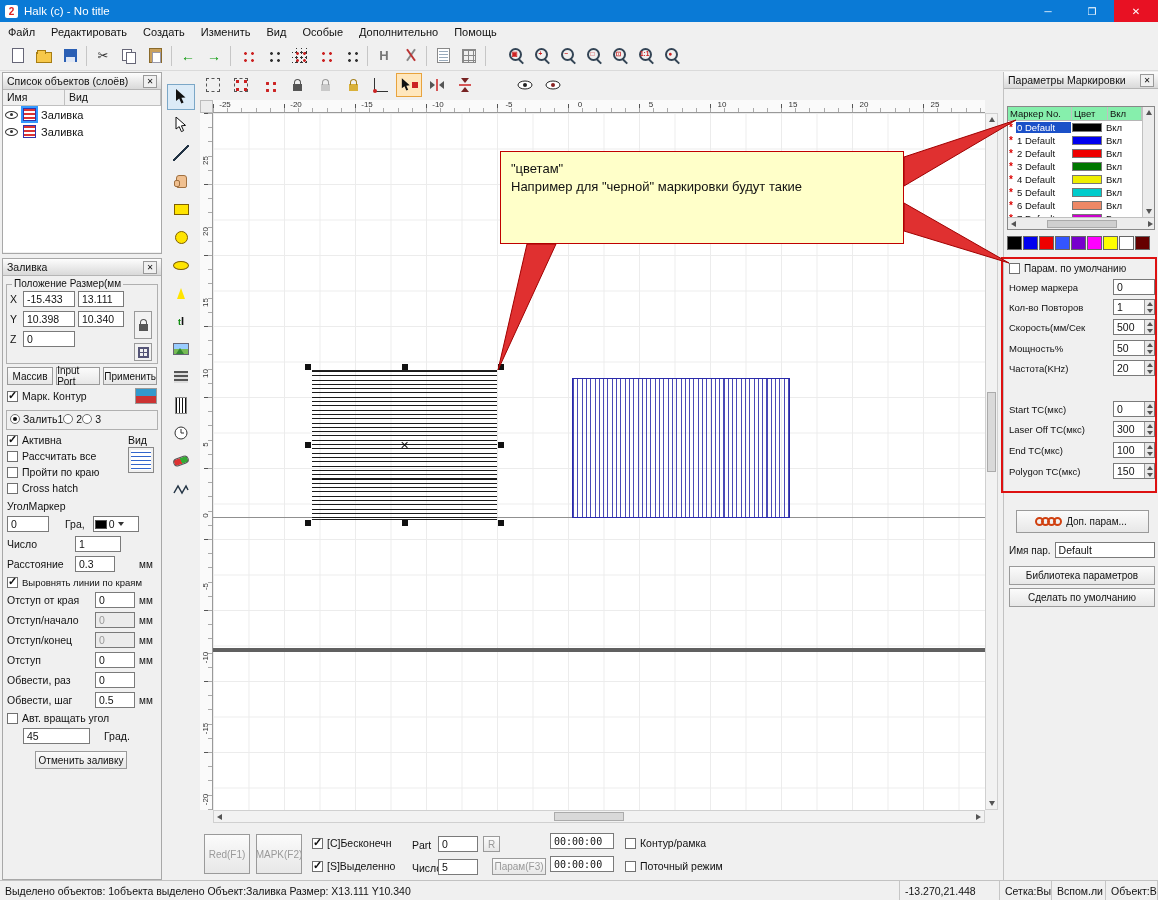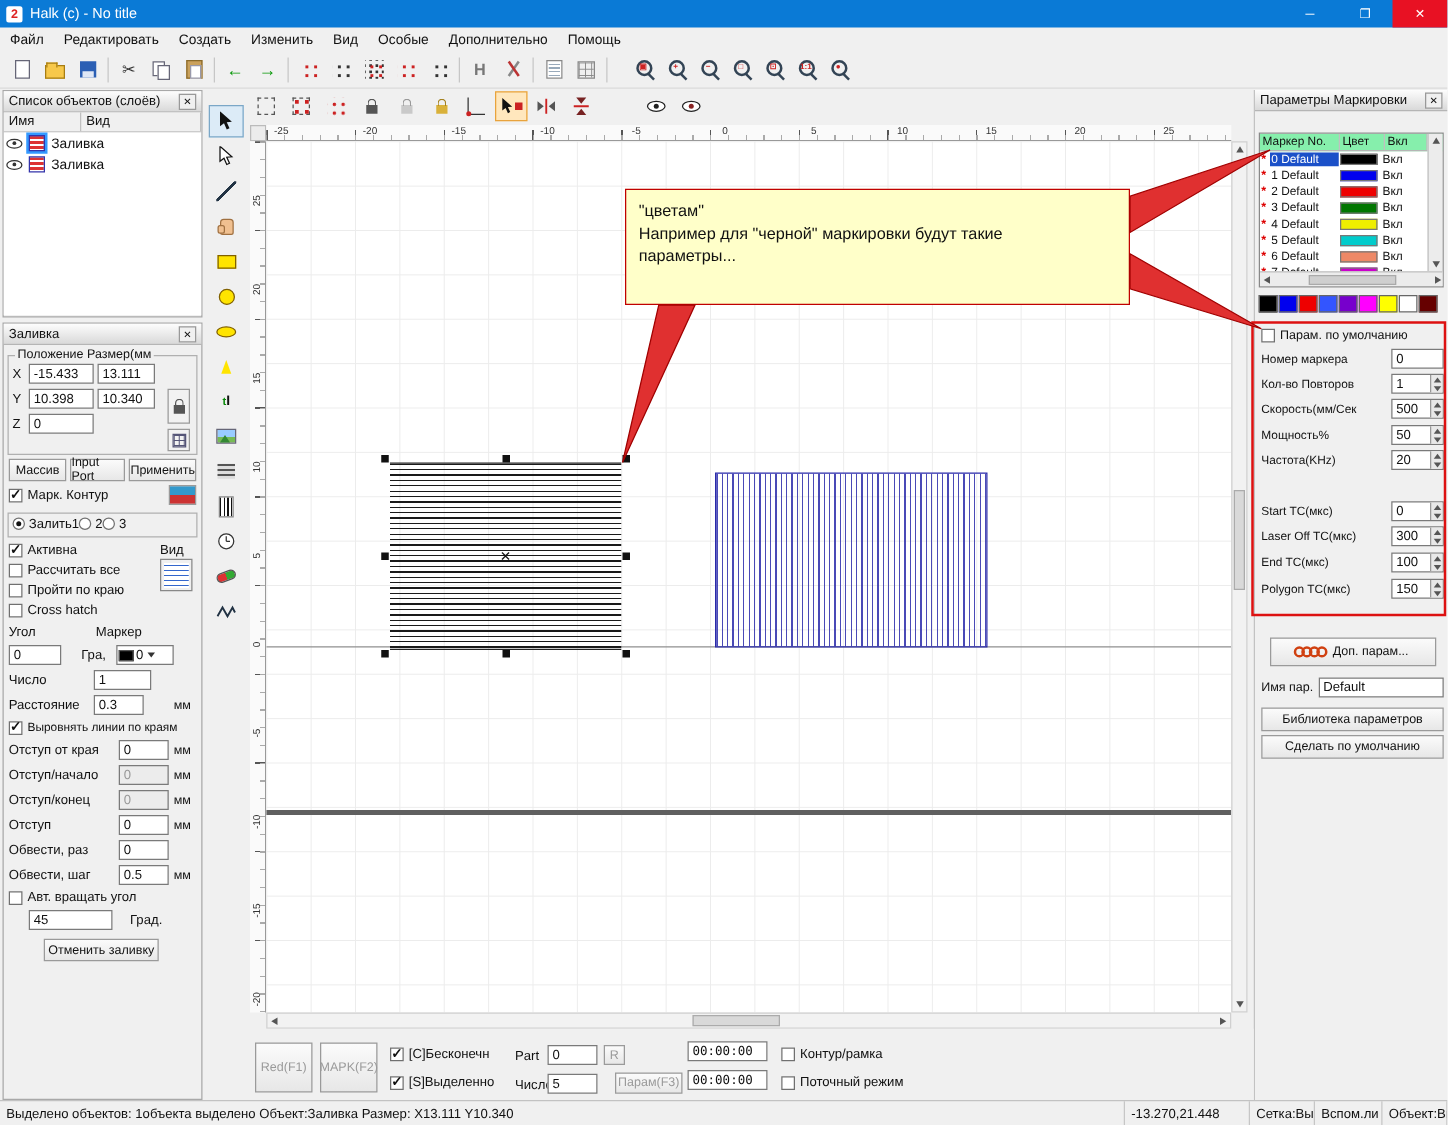--- a/index.html
+++ b/index.html
@@ -404,21 +404,21 @@
   </div>
   <div class="hrow s">
     <span class="chk">
         <span class="chkbox"></span>
         <span>Cross hatch</span>
       </span>
   </div>
   <span class="preview"></span>
   <div class="hrow s" style="margin-top:2px">
     <span>Угол</span>
-    <span style="margin-left:48px">Маркер</span>
+    <span style="">Маркер</span>
   </div>
   <div class="hrow">
     <span class="inp" style="width:42px">0</span>
     <span style="margin-left:16px">Гра,</span>
     <span class="combo" style="margin-left:8px;width:46px">
       <span class="sw" style="background: rgb(0, 0, 0);"></span>
       <span>0</span>
       <span class="da"></span>
     </span>
   </div>
@@ -824,21 +824,20 @@
     <span>Имя пар.</span>
     <span class="inp">Default</span>
   </div>
   <div class="btn lib-btn">Библиотека параметров</div>
   <div class="btn def-btn">Сделать по умолчанию</div>
 </div>
 
 <div class="callout">
   <div>"цветам"</div>
   <div>Например для "черной" маркировки будут такие</div>
-  <div>параметры...</div>
 </div>
 <svg class="overlay">
   <polygon points="527,244 556,244 498,370" fill="#e03030" stroke="#a00000" stroke-width="1"></polygon>
   <polygon points="904,157 904,186 1016,120" fill="#e03030" stroke="#a00000" stroke-width="1"></polygon>
   <polygon points="904,203 904,231 1009,263" fill="#e03030" stroke="#a00000" stroke-width="1"></polygon>
 </svg>
 <div class="redbox"></div>
 
 <div class="bottombar">
   <span class="btn dis bb" style="left:39px;top:11px;width:46px;height:40px">Red(F1)</span>

